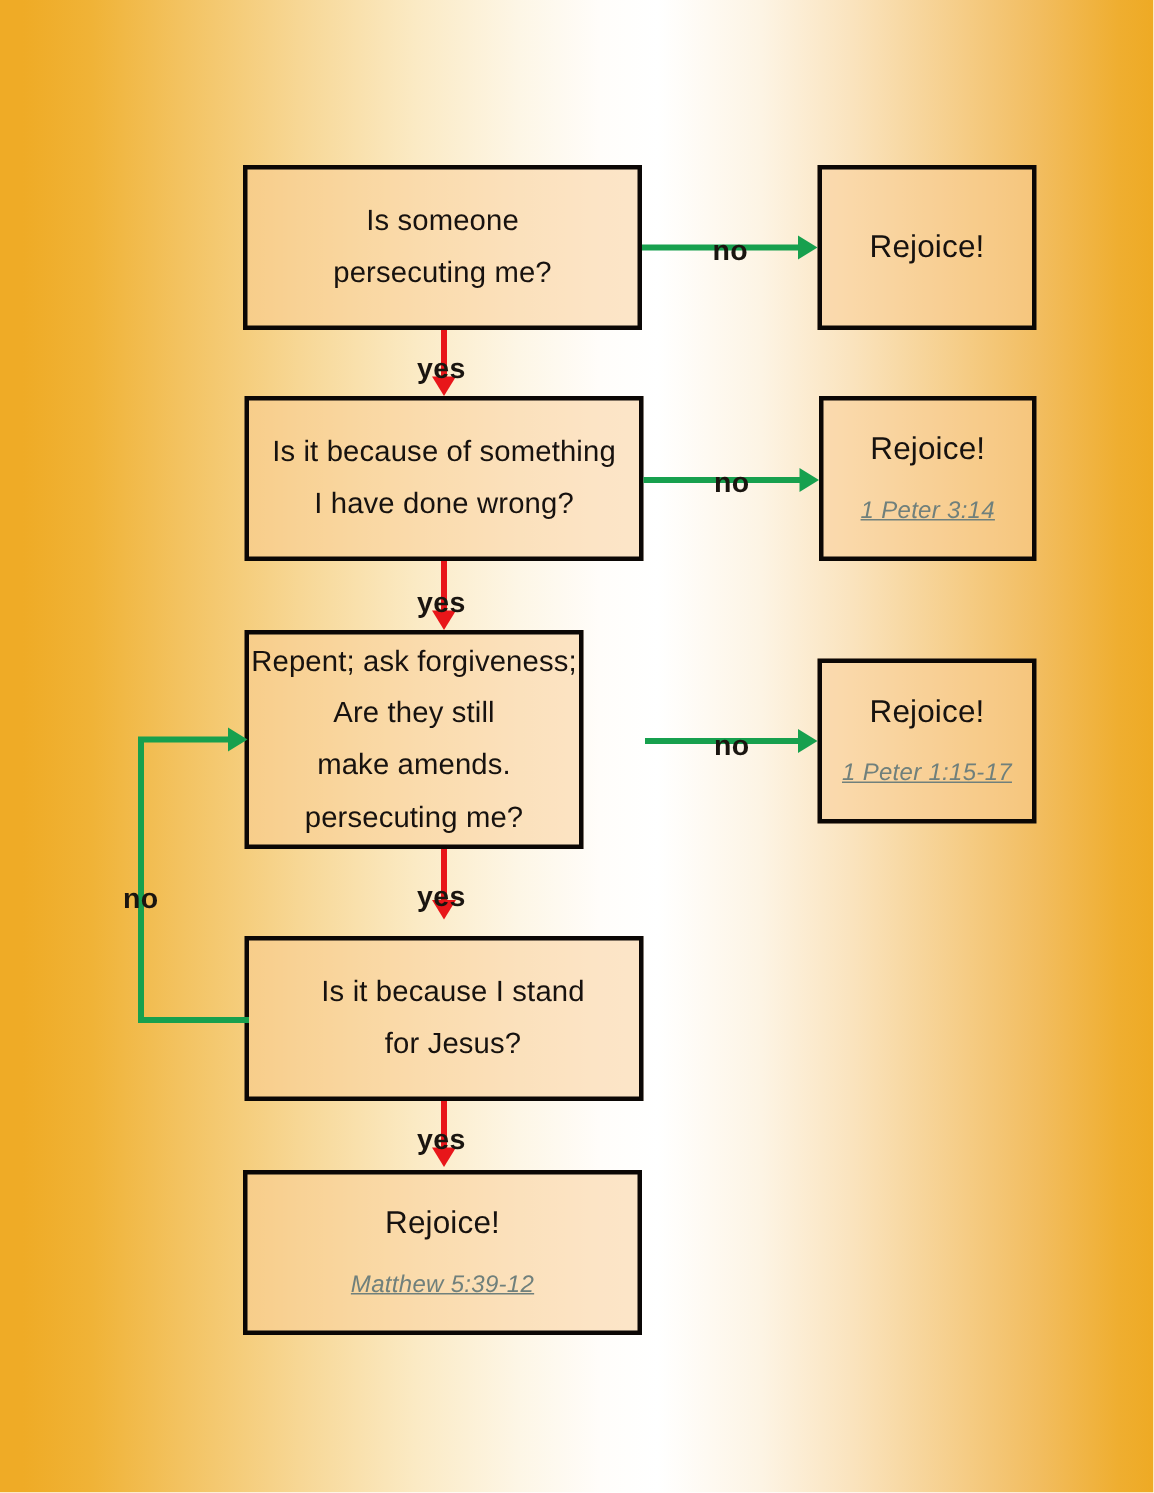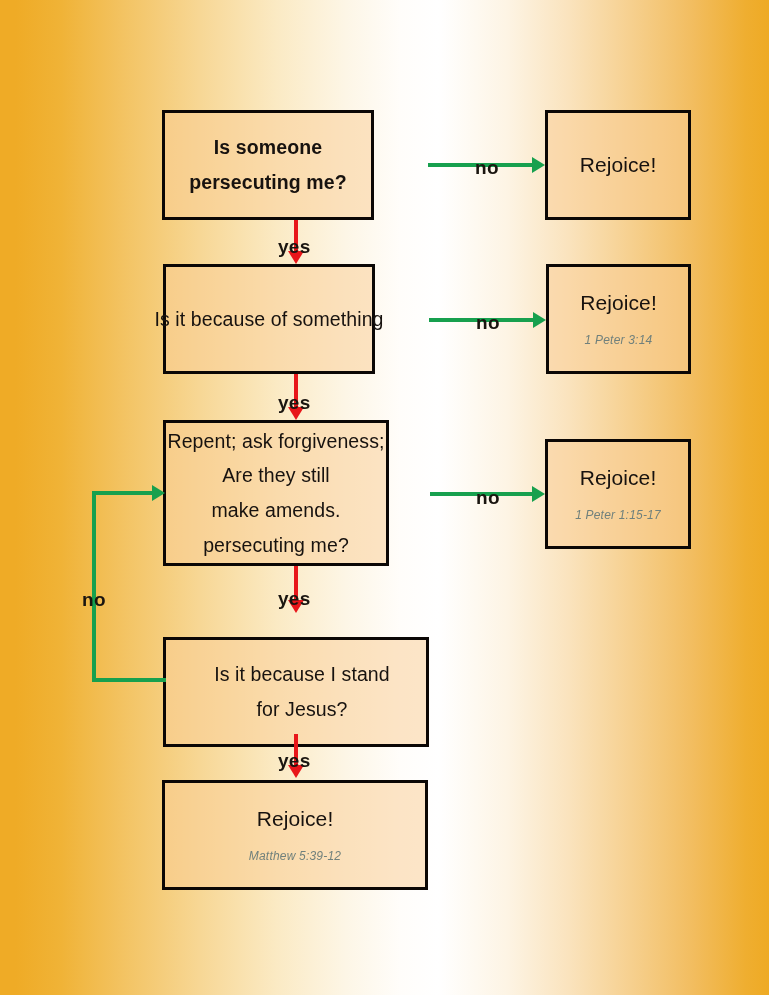--- a/index.html
+++ b/index.html
@@ -45,24 +45,25 @@
     text-align: center;
     color: #17120f;
     font-size: 19.5px;
     line-height: 1.78;
     letter-spacing: 0.1px;
   }
   .node .line { display: block; white-space: nowrap; }
   .node .ref {
     display: block;
     font-style: italic;
-    font-size: 12px;
+    font-size: 16px;
     color: #70807c;
     margin-top: 17px;
     letter-spacing: 0.2px;
+    text-decoration: underline;
   }
   .node.rejoice { line-height: 1.3; justify-content: center; }
   .node.rejoice .line { font-size: 21px; }
   .vline {
     position: absolute;
     width: 4px;
     background: #e8161a;
   }
   .vhead {
     position: absolute;
@@ -97,51 +98,52 @@
     letter-spacing: 0.3px;
     white-space: nowrap;
   }
   .elabel.yes { text-align: left; }
 </style>
 </head>
 <body>
 
 <div id="page">
 
-  <div class="node" style="left:162px; top:110px; width:212px; height:110px;font-weight:bold;">
+  <div class="node" style="left:162px; top:110px; width:266px; height:110px;">
     <span class="line">Is someone</span>
     <span class="line">persecuting me?</span>
   </div>
 
   <div class="node rejoice" style="left:545px; top:110px; width:146px; height:110px;">
     <span class="line">Rejoice!</span>
   </div>
 
-  <div class="node" style="left:163px; top:264px; width:212px; height:110px;">
+  <div class="node" style="left:163px; top:264px; width:266px; height:110px;">
     <span class="line">Is it because of something</span>
+    <span class="line">I have done wrong?</span>
   </div>
 
   <div class="node rejoice" style="left:546px; top:264px; width:145px; height:110px;">
     <span class="line">Rejoice!</span>
     <span class="ref">1 Peter 3:14</span>
   </div>
 
   <div class="node" style="left:163px; top:420px; width:226px; height:146px;">
     <span class="line">Repent; ask forgiveness;</span>
     <span class="line">Are they still</span>
     <span class="line">make amends.</span>
     <span class="line">persecuting me?</span>
   </div>
 
   <div class="node rejoice" style="left:545px; top:439px; width:146px; height:110px;">
     <span class="line">Rejoice!</span>
     <span class="ref">1 Peter 1:15-17</span>
   </div>
 
-  <div class="node" style="left:163px; top:637px; width:266px; height:110px;padding-left:12px;">
+  <div class="node" style="left:163px; top:624px; width:266px; height:110px;padding-left:12px;">
     <span class="line">Is it because I stand</span>
     <span class="line">for Jesus?</span>
   </div>
 
   <div class="node rejoice" style="left:162px; top:780px; width:266px; height:110px;">
     <span class="line">Rejoice!</span>
     <span class="ref">Matthew 5:39-12</span>
   </div>
 
   <div class="hline" style="left:428px; top:163px; width:105px;"></div>

